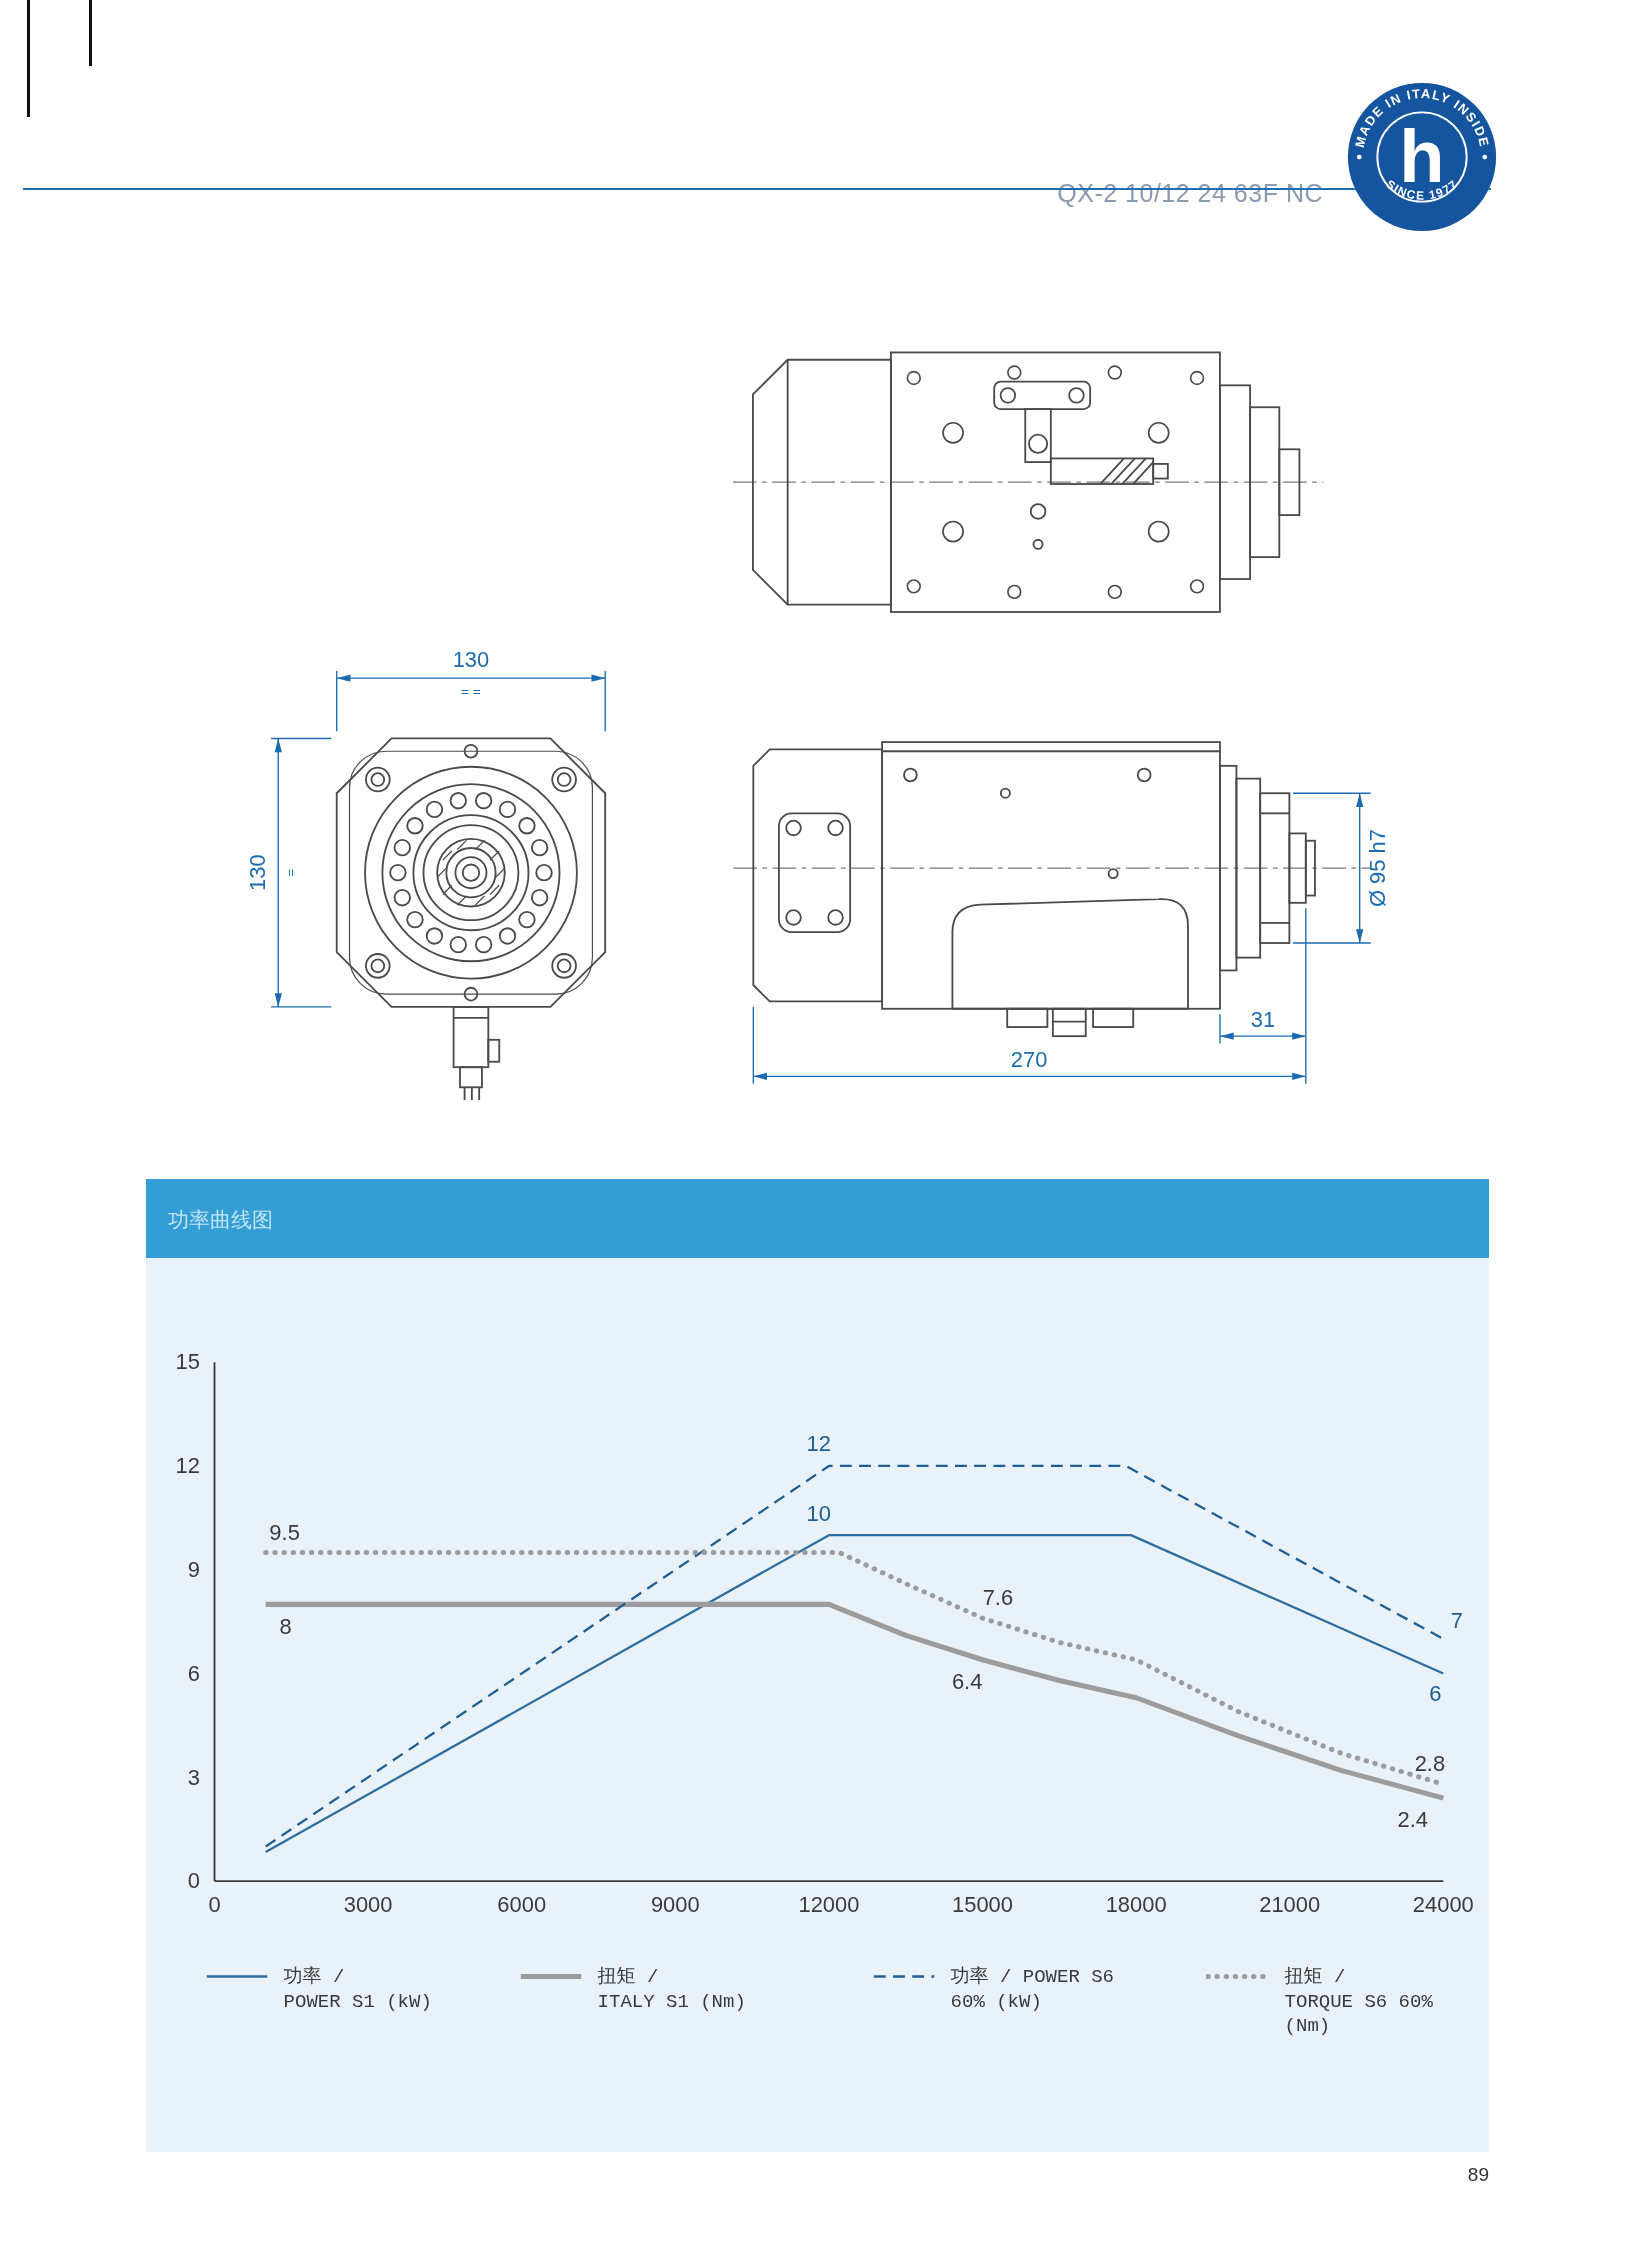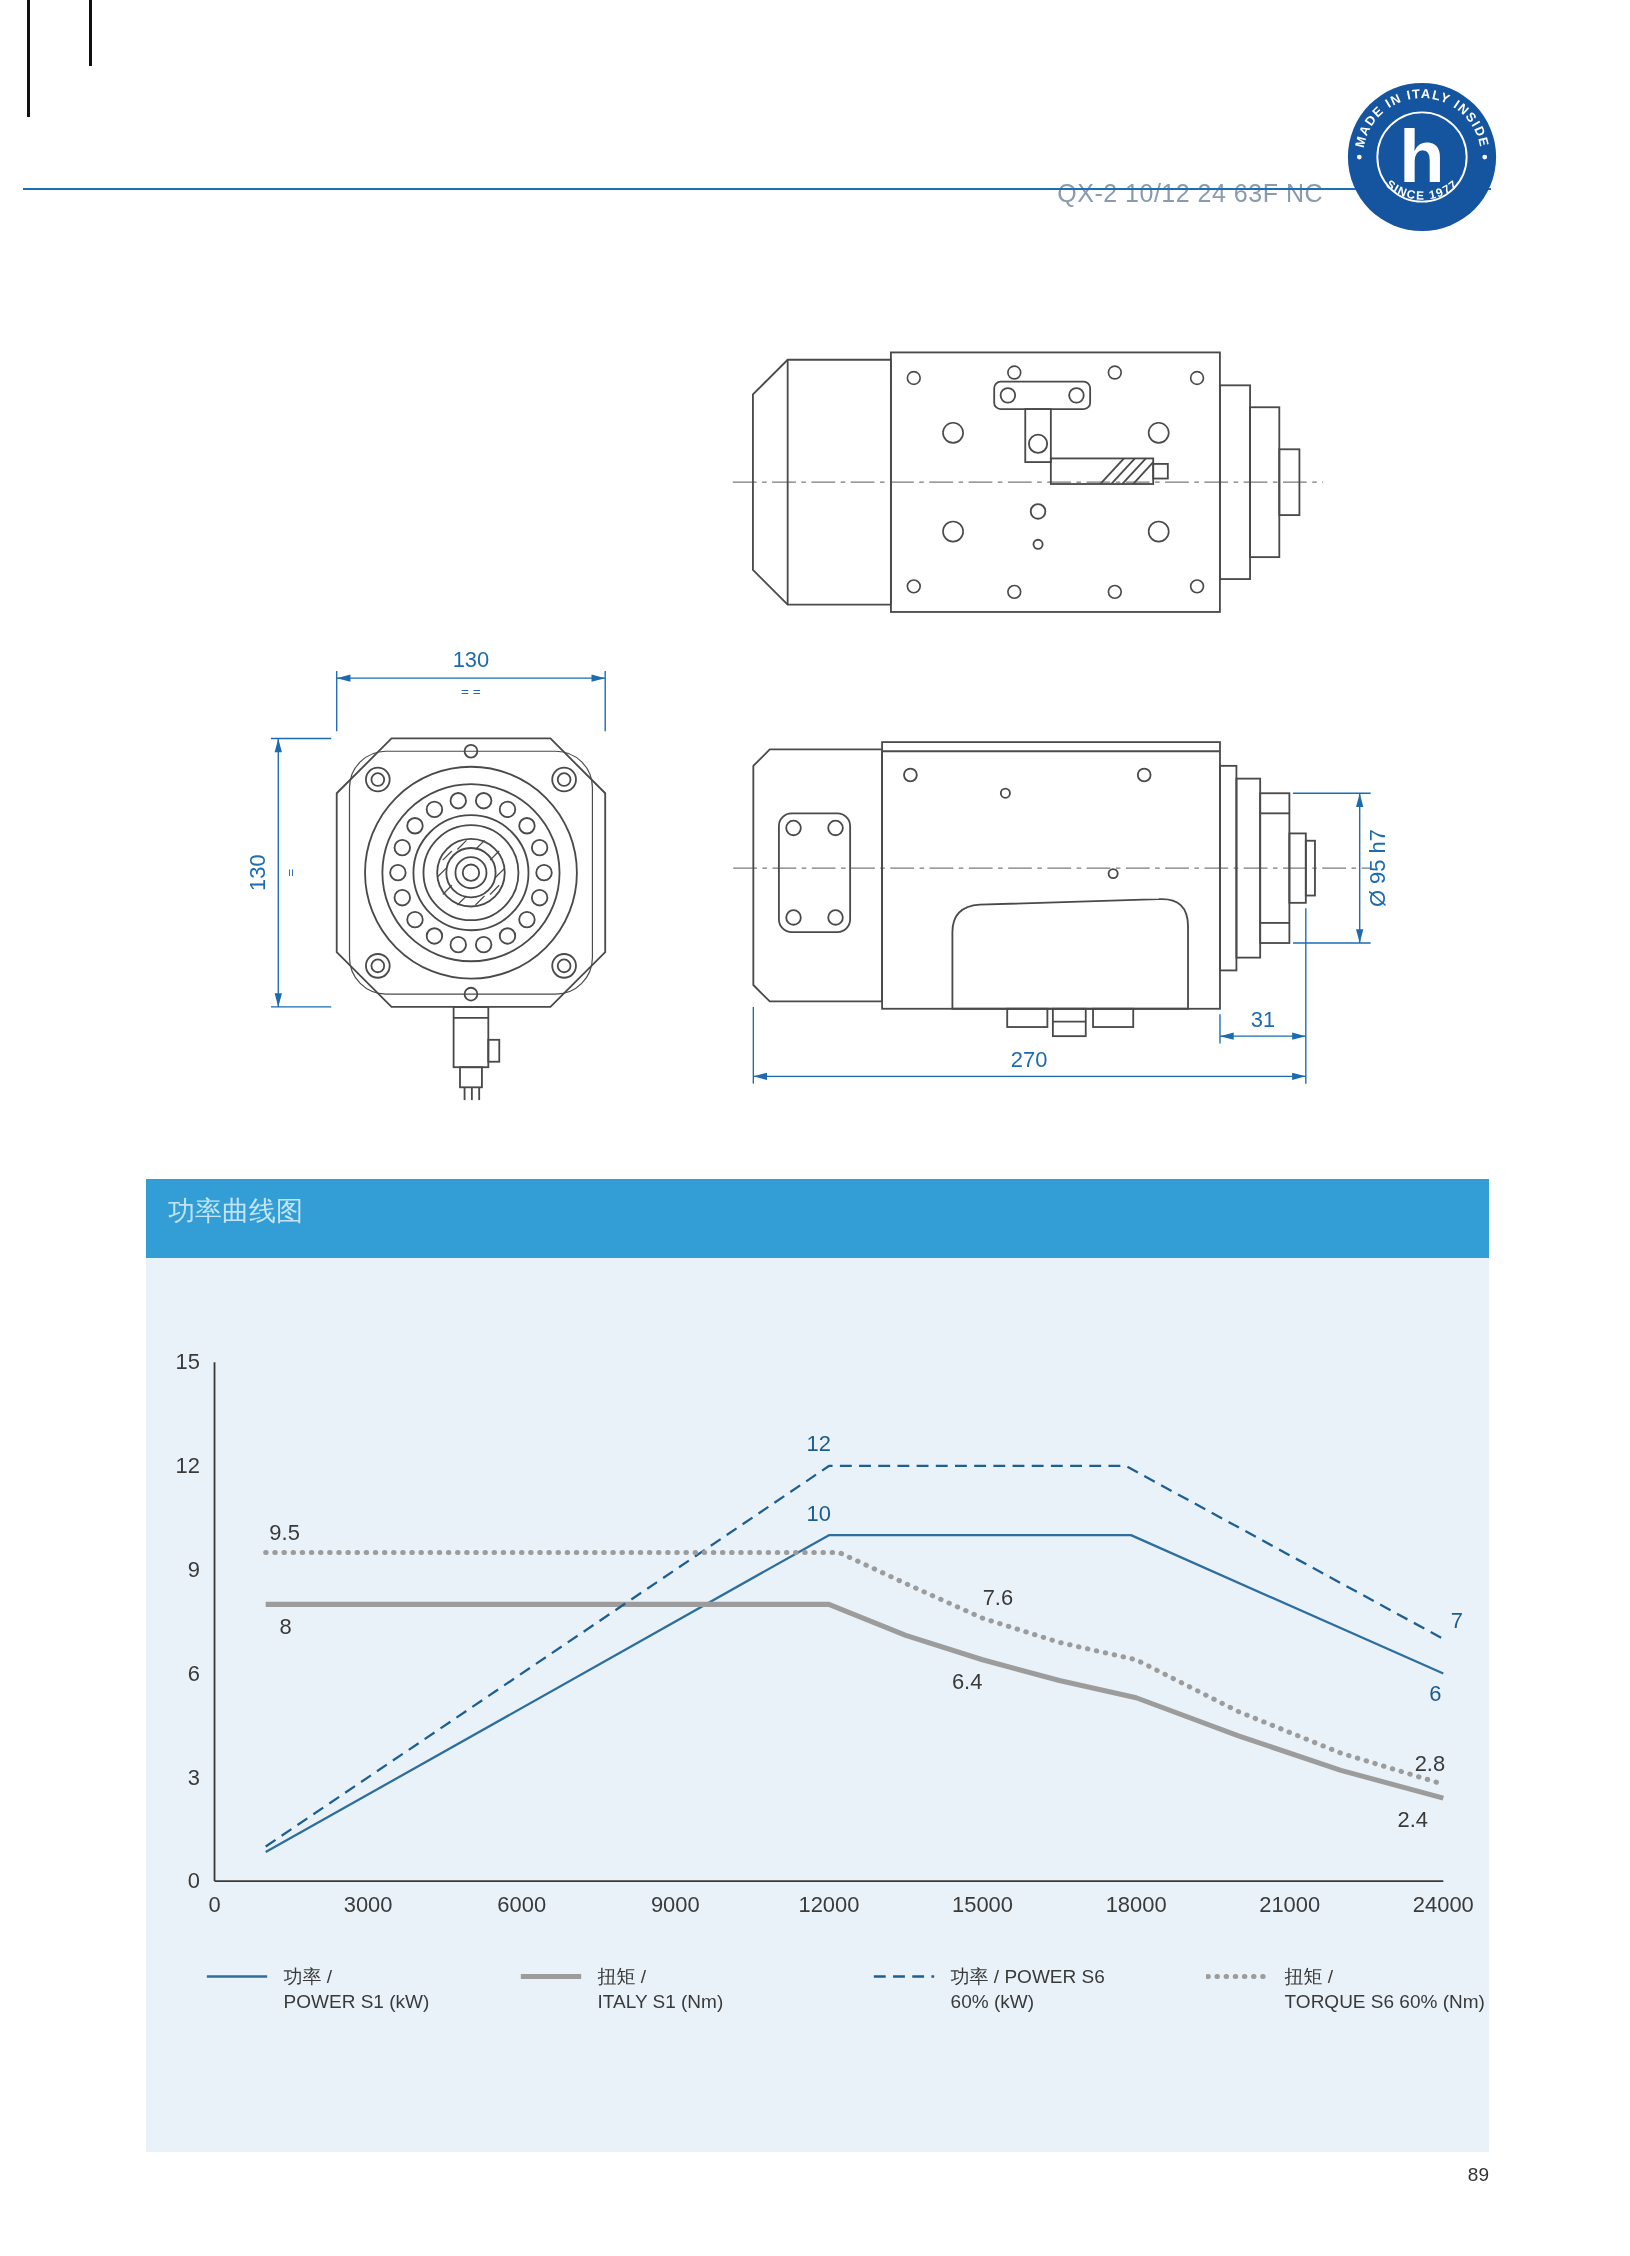--- a/index.html
+++ b/index.html
@@ -12,24 +12,24 @@
                  font-size:25px; letter-spacing:0.5px; color:#8a9bb0;margin-top:44px; }
   .rule { position:absolute; left:23px; top:188px; width:1468px; height:1.8px; background:#1d6fb5; }
   .logo { position:absolute; left:1346px; top:81px; width:152px; height:152px; }
 
   .drawing { position:absolute; }
   svg text { font-family:"Liberation Sans", sans-serif; }
 
   .panel { position:absolute; left:146px; top:1179px; width:1343px; height:973px; background:#e9f2f9; }
   .panel-header { position:absolute; left:0; top:0; width:100%; height:79px; background:#339ed6; padding:12px 22px; }
   .panel-title { color:#ffffff; font-size:25px; letter-spacing:0.7px; }
-  .panel-sub { color:#c3e4f4; font-size:27px; margin-top:2px; }
+  .panel-sub { color:#c3e4f4; font-size:21px; margin-top:15px; }
   .chart-svg { position:absolute; left:0; top:119px; }
 
-  .legend { position:absolute; left:0; top:786px; width:1343px; height:82px; }
+  .legend { position:absolute; left:0; top:786px; width:1343px; height:82px;font-family:Liberation Mono, monospace; }
   .legend-item { position:absolute; top:0; display:flex; align-items:flex-start; }
   .legend-item .sample { margin-top:6.4px; margin-right:14.6px; flex:none; }
   .legend-text { font-size:19px; line-height:1.3; color:#3a3a3a; }
 
   .page-number { position:absolute; left:1425px; top:2164px; width:64px; text-align:right;
                  font-size:19px; color:#333333; }
 </style>
 </head>
 <body>
 

